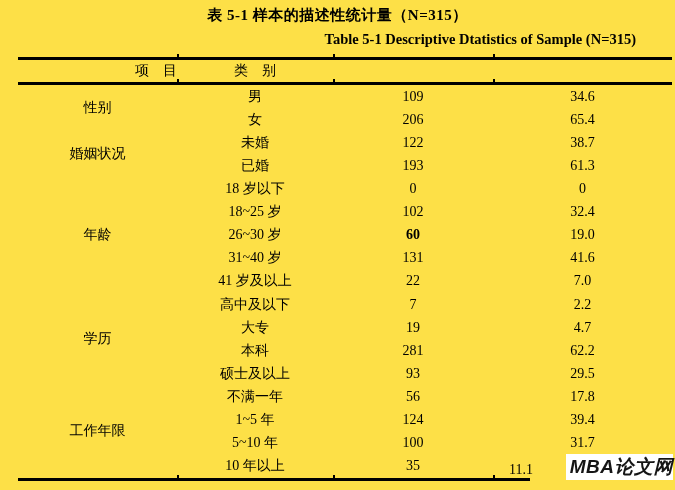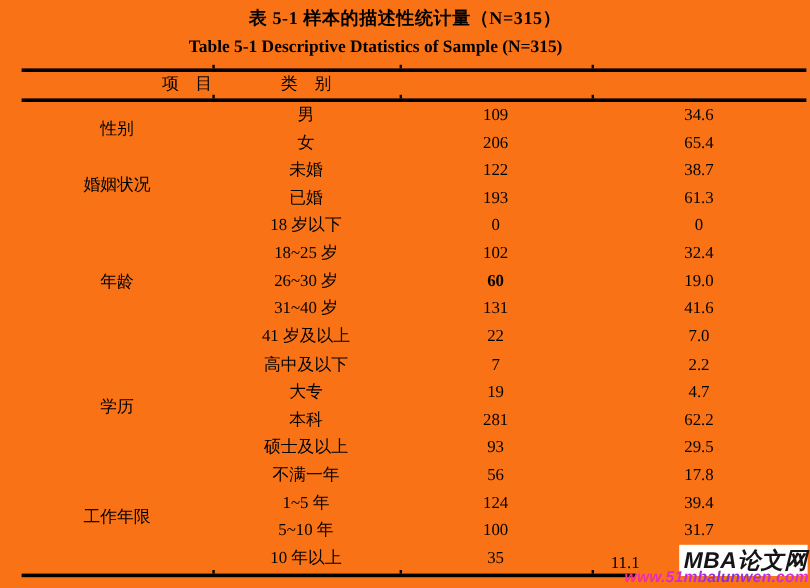--- a/index.html
+++ b/index.html
@@ -1,27 +1,27 @@
 <!DOCTYPE html>
 <html><head>
 <meta charset="utf-8">
 <style>
   html,body{margin:0;padding:0;background:#fff;}
   #page{
-    position:relative;width:675px;height:490px;background:#f97316;
+    position:relative;width:675px;height:490px;background:#fde047;
     overflow:hidden;
     font-family:"Liberation Serif","DejaVu Serif",serif;
     color:#000;
   }
   .title-zh{
     position:absolute;top:6px;left:0;width:675px;text-align:center;
     font-size:15px;font-weight:bold;letter-spacing:0.5px;
   }
   .title-en{
-    position:absolute;top:31px;left:0;width:626px;text-align:center;
+    position:absolute;top:31px;left:10px;width:626px;text-align:right;
     font-size:14.5px;font-weight:bold;
   }
   .rule{position:absolute;background:#000;}
   #rule-top{left:18px;top:56.5px;width:654px;height:3px;}
   #rule-header{left:18px;top:82px;width:654px;height:3px;}
   #rule-bottom{left:18px;top:477.5px;width:512px;height:3px;}
   .tick{position:absolute;width:2px;height:3px;background:#000;}
   .hcell{
     position:absolute;top:60px;height:22px;line-height:22px;
     text-align:center;font-size:14px;
@@ -141,15 +141,14 @@
       <div class="cell" style="left: 493px; width: 56px; top: 457.96px; height: 23.06px; line-height: 23.06px;">11.1</div>
     </div>
 
   <div id="rule-bottom" class="rule">
     <div class="tick" style="left:158.5px;top:-3px;"></div>
     <div class="tick" style="left:314.5px;top:-3px;"></div>
     <div class="tick" style="left:474.5px;top:-3px;"></div>
   </div>
 
   <div class="wm-name">MBA论文网</div>
-  <div class="wm-url">www.51mbalunwen.com</div>
 
 </div>
 
 </body></html>

